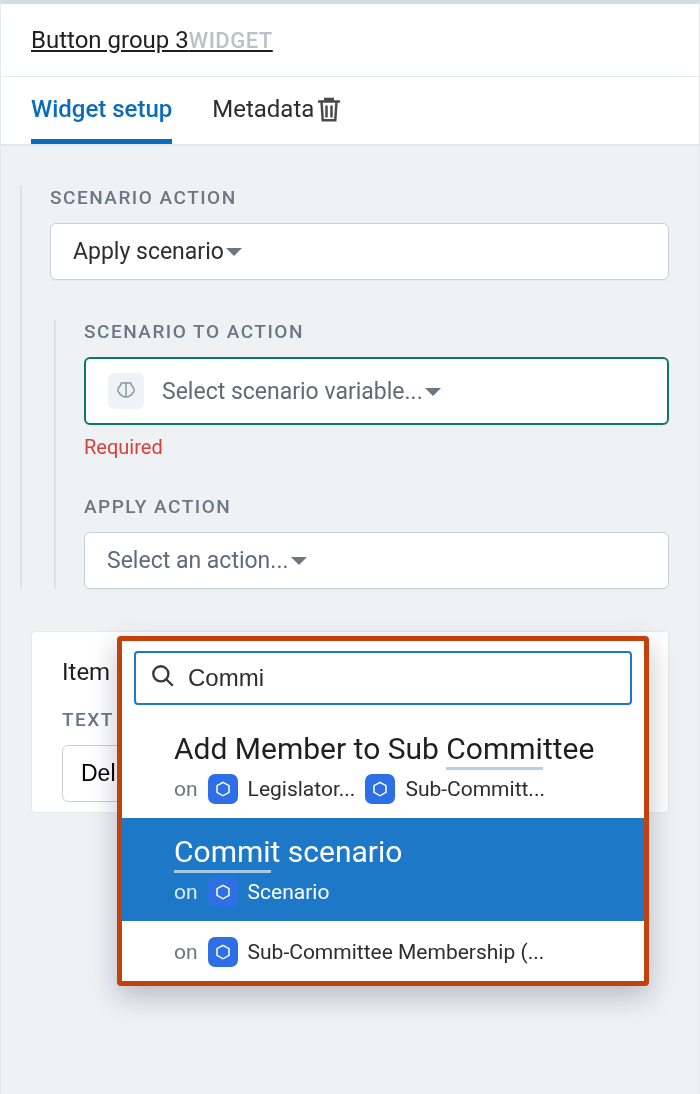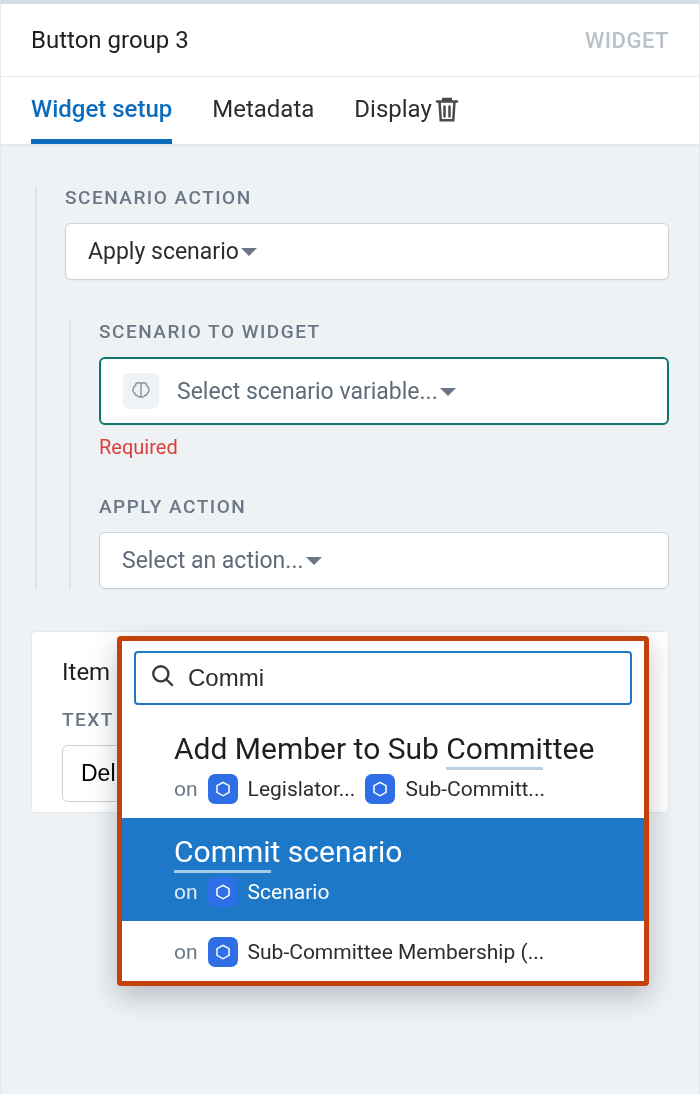--- a/index.html
+++ b/index.html
@@ -15,22 +15,22 @@
   border-top: 4px solid #d4dde4;
   border-left: 1px solid #e4e9ed;
   border-right: 1px solid #e4e9ed;
   height: 100%;
   display: flex;
   flex-direction: column;
 }
 .header {
   display: flex;
   align-items: center;
-  justify-content: space-between;
   padding: 22px 30px 22px 30px;
+  text-decoration: underline;
 }
 .header-title {
   font-size: 24px;
   font-weight: 400;
   color: #1f1f1f;
 }
 .header-badge {
   font-size: 22px;
   font-weight: 500;
   color: #b8c2cb;
@@ -68,21 +68,21 @@
 }
 .body {
   background: #eef2f5;
   flex: 1;
   overflow: hidden;
   position: relative;
   border-top: 1px solid #e4e9ed;
 }
 .card {
   background: #eef2f5;
-  padding: 40px 30px 30px 30px;
+  padding: 40px 30px 30px 15px;
 }
 .section-indent { border-left: 2px solid #dbe2e8; padding-left: 28px; margin-left: 4px; }
 .field-label {
   font-size: 19px;
   letter-spacing: 1.5px;
   color: #6b7785;
   font-weight: 500;
   margin-bottom: 14px;
 }
 .select-box {
@@ -191,21 +191,20 @@
 
   <div class="header">
     <div class="header-title">Button group 3</div>
     <div class="header-badge">WIDGET</div>
   </div>
 
   <div class="tabs-row">
     <div class="tabs">
       <div class="tab active">Widget setup</div>
       <div class="tab">Metadata</div>
-      <div class="tab">Display</div>
     </div>
     <div class="trash-icon">
       <svg viewBox="0 0 24 24">
           <path d="M4 6h16M9 6V4h6v2M6 6l1 15h10l1-15" fill="none" stroke="#4a4a4a" stroke-width="2" stroke-linecap="round"></path>
           <path d="M10 10v8M14 10v8" stroke="#4a4a4a" stroke-width="2" stroke-linecap="round"></path>
         </svg>
     </div>
   </div>
 
   <div class="body">
@@ -218,21 +217,21 @@
           <span class="caret">
             <svg viewBox="0 0 20 14">
                 <path d="M2 3l8 8 8-8z"></path>
               </svg>
           </span>
         </div>
 
         <div class="nested-block">
           <div class="section-indent">
 
-            <div class="field-label">SCENARIO TO WIDGET</div>
+            <div class="field-label">SCENARIO TO ACTION</div>
             <div class="select-box error">
               <span class="select-inner-left">
                 <span class="icon-chip">
                   <svg viewBox="0 0 24 24" fill="none" stroke="#8a96a3" stroke-width="1.6">
                       <path d="M9 3a3 3 0 0 0-3 3 3 3 0 0 0-2 3 3 3 0 0 0 1 5 3 3 0 0 0 3 3 3 3 0 0 0 4 1V4a3 3 0 0 0-3-1zM15 3a3 3 0 0 1 3 3 3 3 0 0 1 2 3 3 3 0 0 1-1 5 3 3 0 0 1-3 3 3 3 0 0 1-4 1V4a3 3 0 0 1 3-1z"></path>
                     </svg>
                 </span>
                 <span class="placeholder">Select scenario variable...</span>
               </span>
               <span class="caret">

